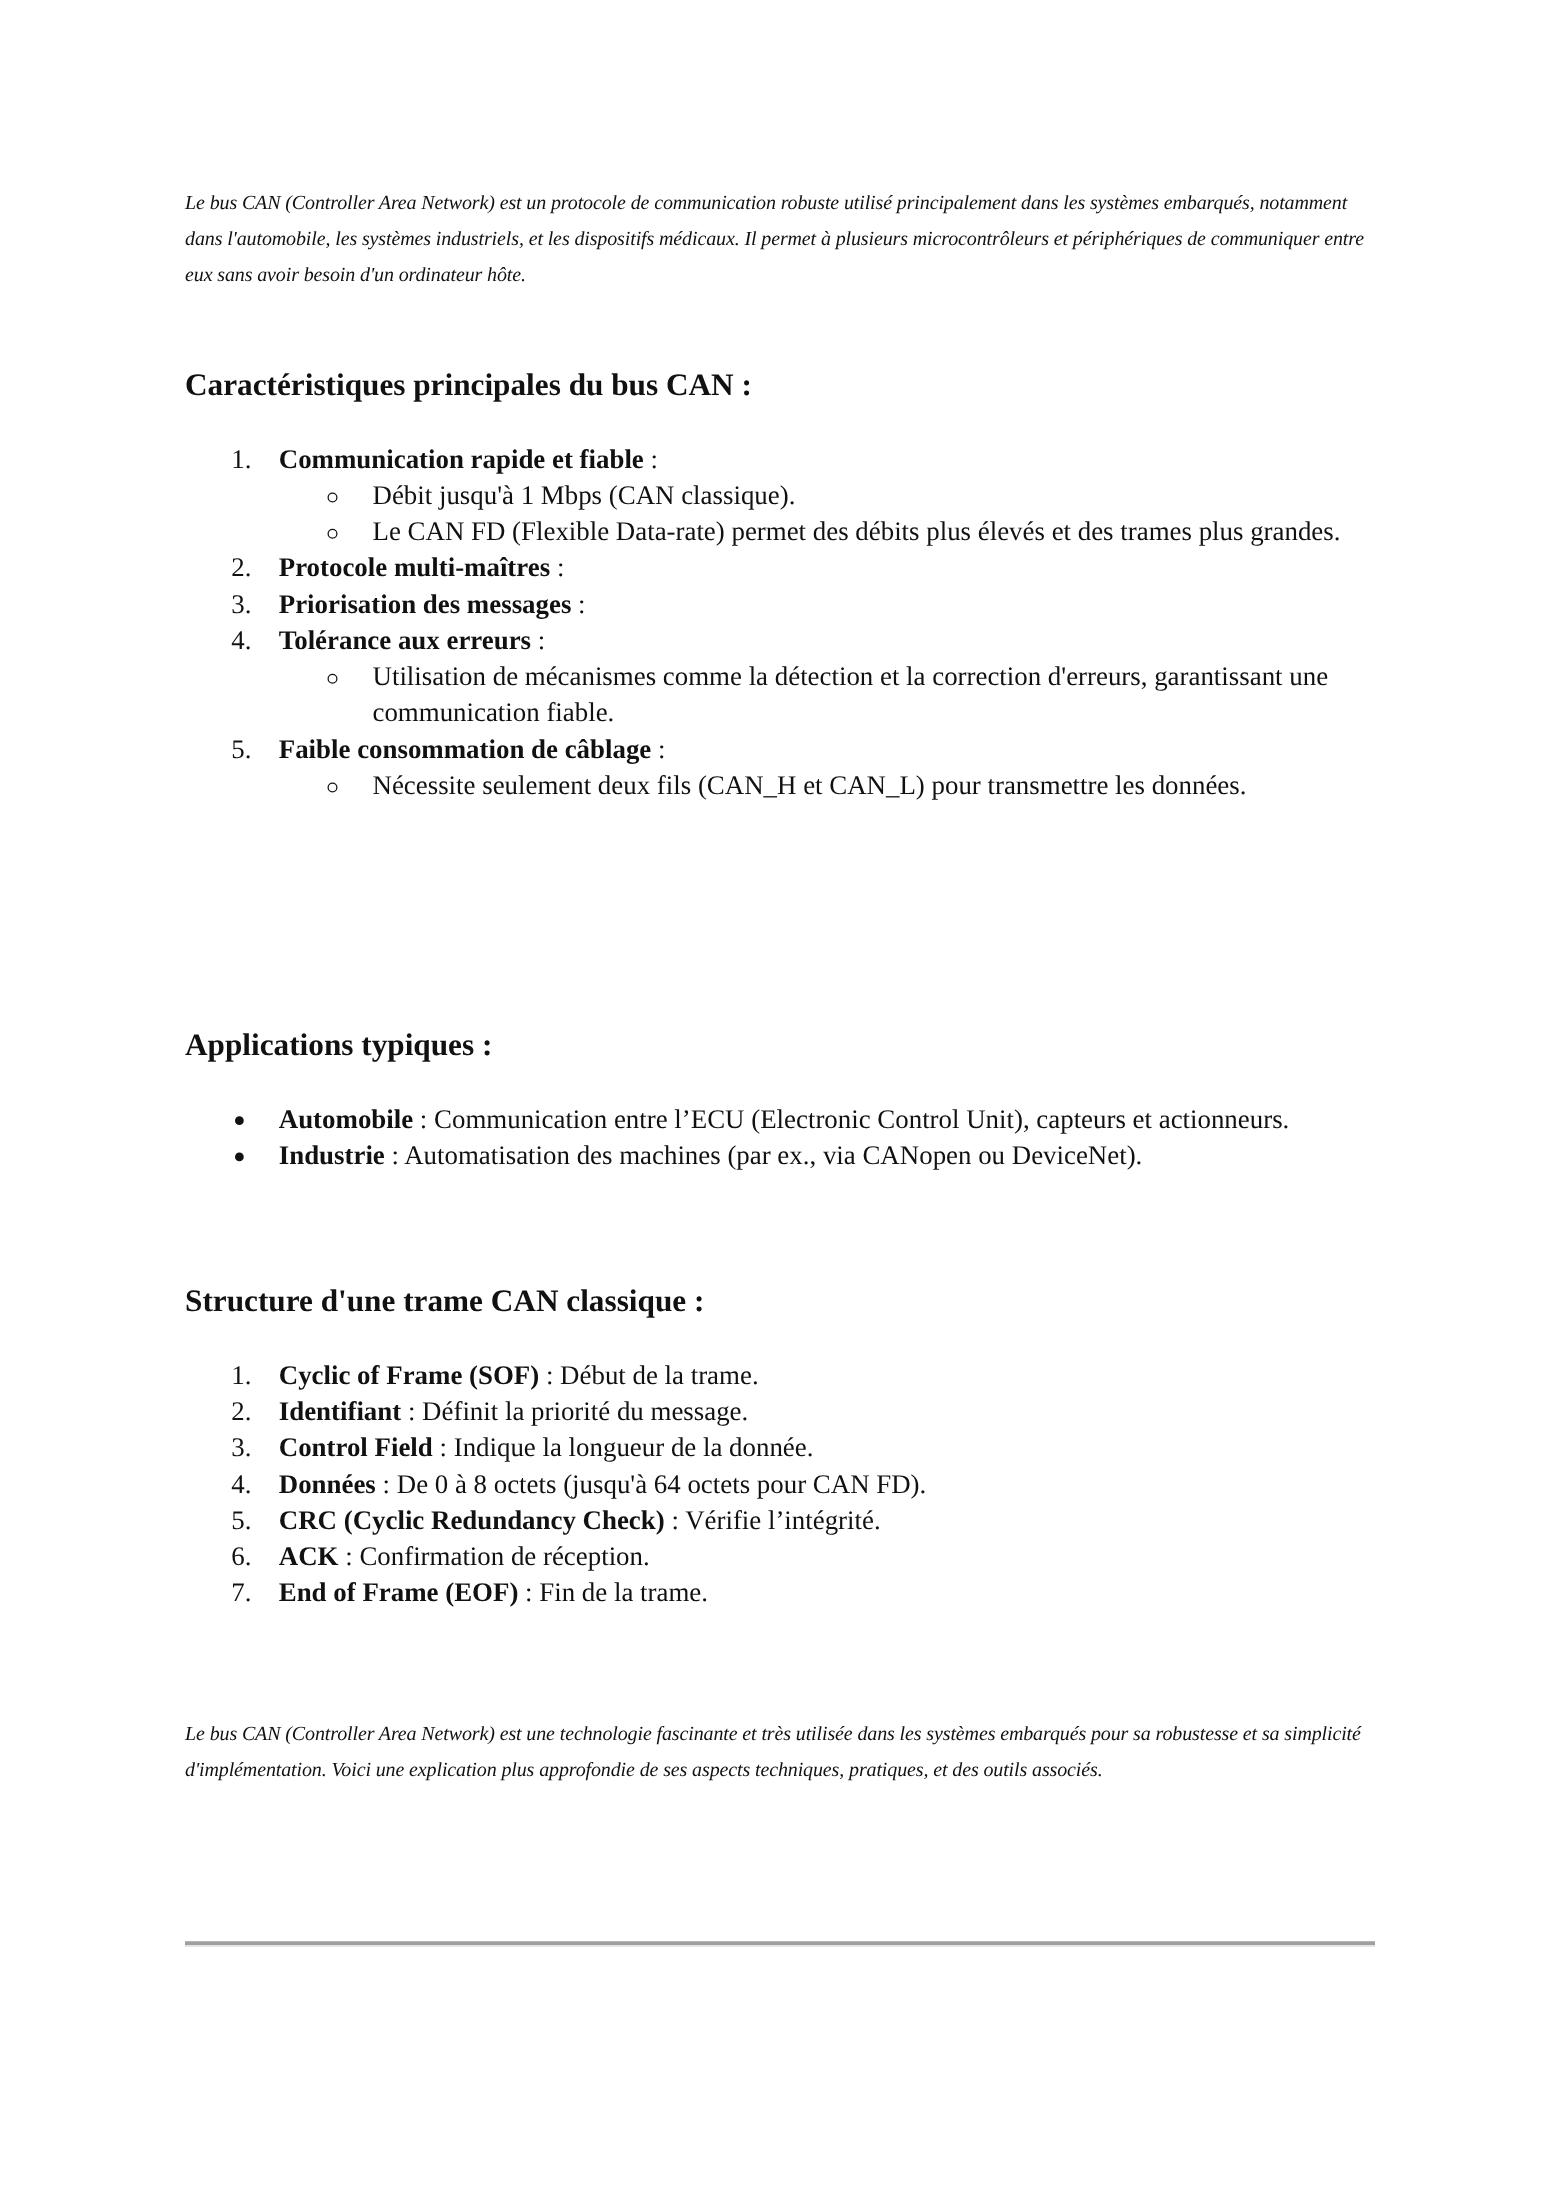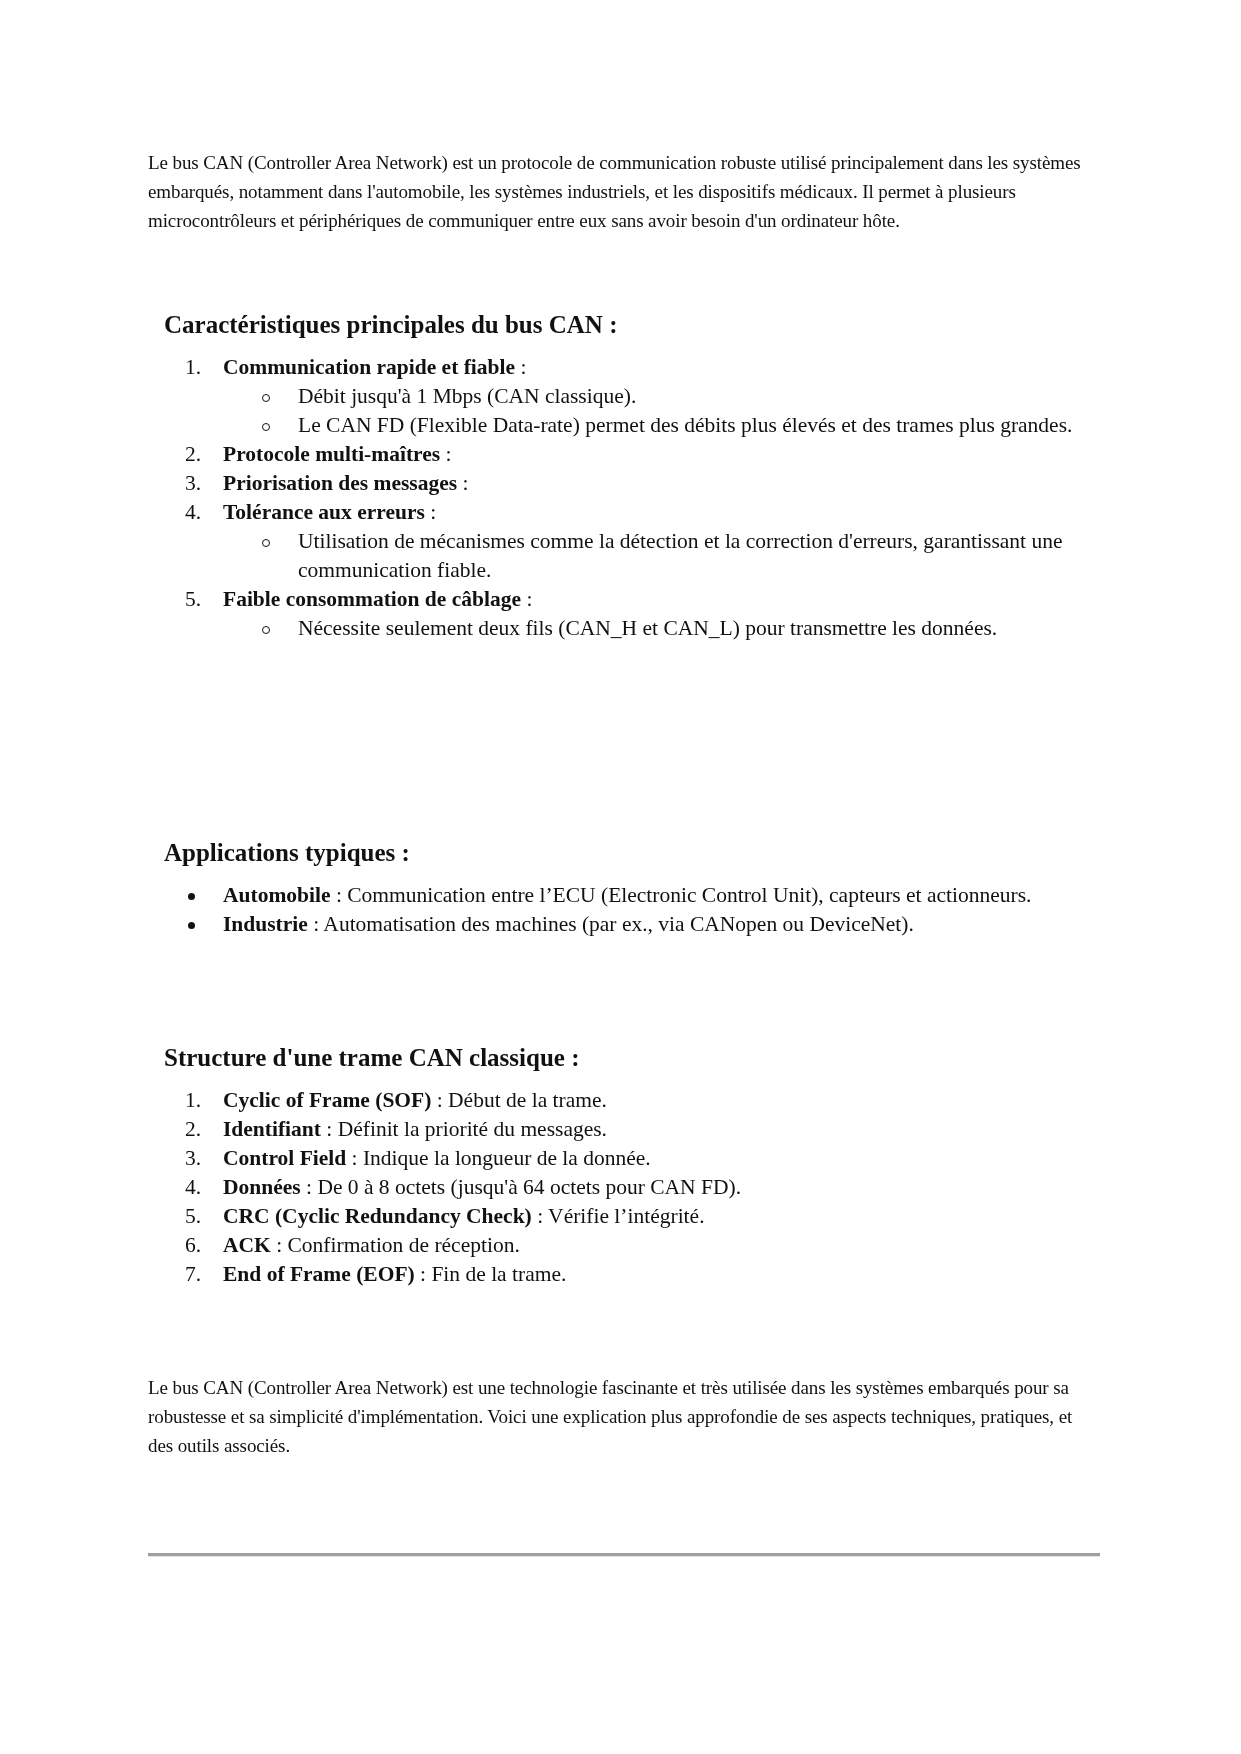--- a/index.html
+++ b/index.html
@@ -3,26 +3,27 @@
   <meta charset="utf-8">
   <style>
     html, body { margin: 0; padding: 0; background: #ffffff; }
     body {
       width: 1241px; height: 1754px; position: relative; overflow: hidden;
       font-family: "Liberation Serif", "DejaVu Serif", serif;
       color: #111111;
     }
     .page { position: absolute; left: 148px; top: 0; width: 950px; }
     p.para {
-      font-size: 19px; line-height: 29px; margin: 0;
+      font-size: 16px; line-height: 29px; margin: 0;
       letter-spacing: -0.1px;
+      font-style: italic;
     }
     #intro { position: absolute; top: 148px; width: 950px; }
     h3 {
-      font-size: 25px; font-weight: bold; margin: 16px; line-height: 30px;
+      font-size: 25px; font-weight: bold; margin: 0; line-height: 30px;
       position: absolute; white-space: nowrap;
     }
     #h-features { top: 294px; }
     #h-apps { top: 822px; }
     #h-struct { top: 1027px; }
     ol, ul { margin: 0; padding: 0; list-style: none; }
     .list { position: absolute; width: 950px; font-size: 21.5px; line-height: 29px; }
     #features-list { top: 353px; }
     #apps-list { top: 881px; }
     #struct-list { top: 1086px; }
@@ -88,21 +89,21 @@
 
   <ul class="list" id="apps-list">
     <li class="li"><span class="bullet-dot"></span><b>Automobile</b><span> : Communication entre l’ECU (Electronic Control Unit), capteurs et actionneurs.</span></li>
     <li class="li"><span class="bullet-dot"></span><b>Industrie</b><span> : Automatisation des machines (par ex., via CANopen ou DeviceNet).</span></li>
   </ul>
 
   <h3 id="h-struct">Structure d'une trame CAN classique :</h3>
 
   <ol class="list" id="struct-list">
     <li class="li"><span class="marker">1.</span><b>Cyclic of Frame (SOF)</b><span> : Début de la trame.</span></li>
-    <li class="li"><span class="marker">2.</span><b>Identifiant</b><span> : Définit la priorité du messages.</span></li>
+    <li class="li"><span class="marker">2.</span><b>Identifiant</b><span> : Définit la priorité du message.</span></li>
     <li class="li"><span class="marker">3.</span><b>Control Field</b><span> : Indique la longueur de la donnée.</span></li>
     <li class="li"><span class="marker">4.</span><b>Données</b><span> : De 0 à 8 octets (jusqu'à 64 octets pour CAN FD).</span></li>
     <li class="li"><span class="marker">5.</span><b>CRC (Cyclic Redundancy Check)</b><span> : Vérifie l’intégrité.</span></li>
     <li class="li"><span class="marker">6.</span><b>ACK</b><span> : Confirmation de réception.</span></li>
     <li class="li"><span class="marker">7.</span><b>End of Frame (EOF)</b><span> : Fin de la trame.</span></li>
   </ol>
 
   <p class="para" id="outro">Le bus CAN (Controller Area Network) est une technologie fascinante et très utilisée dans les systèmes embarqués pour sa robustesse et sa simplicité d'implémentation. Voici une explication plus approfondie de ses aspects techniques, pratiques, et des outils associés.</p>
 
   <div id="divider"></div>

